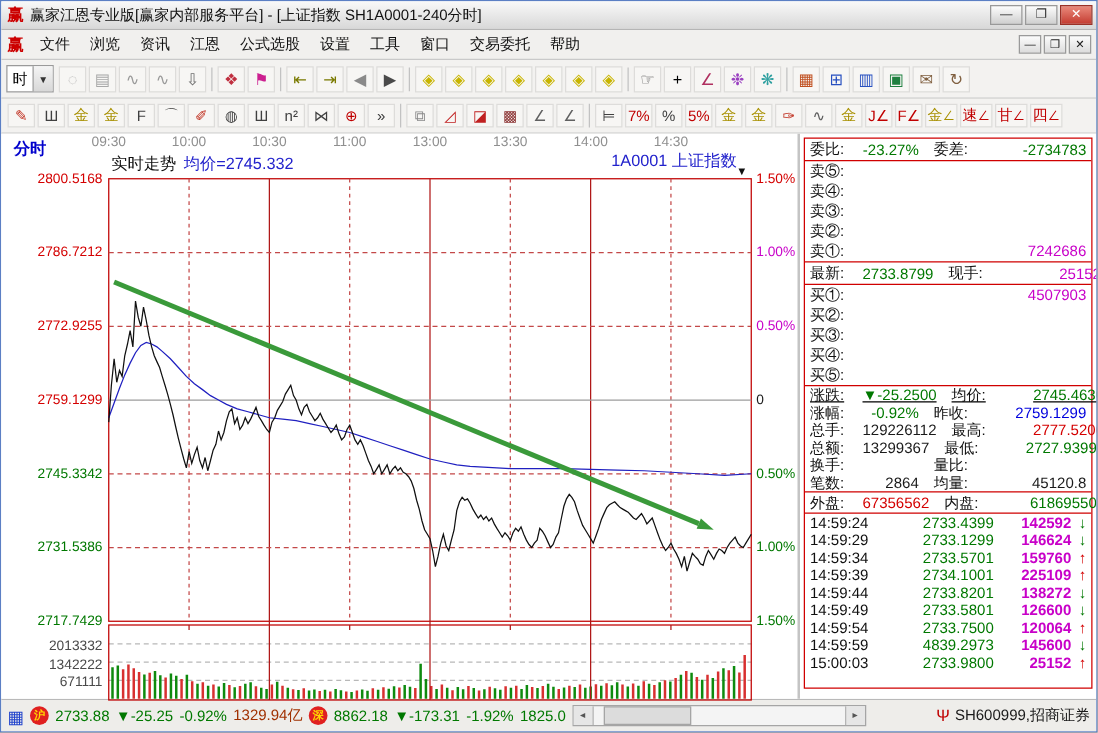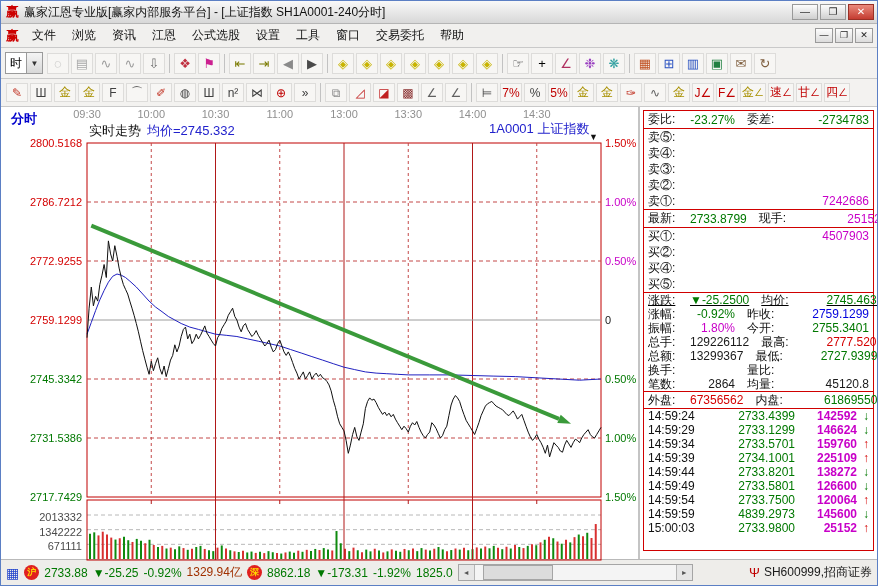--- a/index.html
+++ b/index.html
@@ -390,46 +390,44 @@
         <div class="psec" id="sec-buy">
             <div class="prow" style="height: 16px;">
               <span class="pl">买①:</span>
               <span class="pv1 c-mag">4507903</span>
             </div>
             <div class="prow" style="height: 16px;">
               <span class="pl">买②:</span>
               <span class="pv1 c-mag"></span>
             </div>
             <div class="prow" style="height: 16px;">
+              <span class="pl">买③:</span>
+              <span class="pv1 c-mag"></span>
+            </div>
+            <div class="prow" style="height: 16px;">
               <span class="pl">买④:</span>
               <span class="pv1 c-mag"></span>
             </div>
             <div class="prow" style="height: 16px;">
               <span class="pl">买⑤:</span>
               <span class="pv1 c-mag"></span>
             </div>
           </div>
         <div class="psec" id="sec-stats">
             <div class="prow" style="height: 14px; text-decoration: underline;">
               <span class="pl">涨跌:</span>
               <span class="pv1 c-green">▼-25.2500</span>
               <span class="pl2">均价:</span>
               <span class="pv2 c-green">2745.4630</span>
             </div>
             <div class="prow" style="height: 14px;">
               <span class="pl">涨幅:</span>
               <span class="pv1 c-green">-0.92%</span>
               <span class="pl2">昨收:</span>
               <span class="pv2 c-blue">2759.1299</span>
-            </div>
-            <div class="prow" style="height: 14px;">
-              <span class="pl">振幅:</span>
-              <span class="pv1 c-mag">1.80%</span>
-              <span class="pl2">今开:</span>
-              <span class="pv2 c-green">2755.3401</span>
             </div>
             <div class="prow" style="height: 14px;">
               <span class="pl">总手:</span>
               <span class="pv1 c-black">129226112</span>
               <span class="pl2">最高:</span>
               <span class="pv2 c-red">2777.5200</span>
             </div>
             <div class="prow" style="height: 14px;">
               <span class="pl">总额:</span>
               <span class="pv1 c-black">13299367</span>

